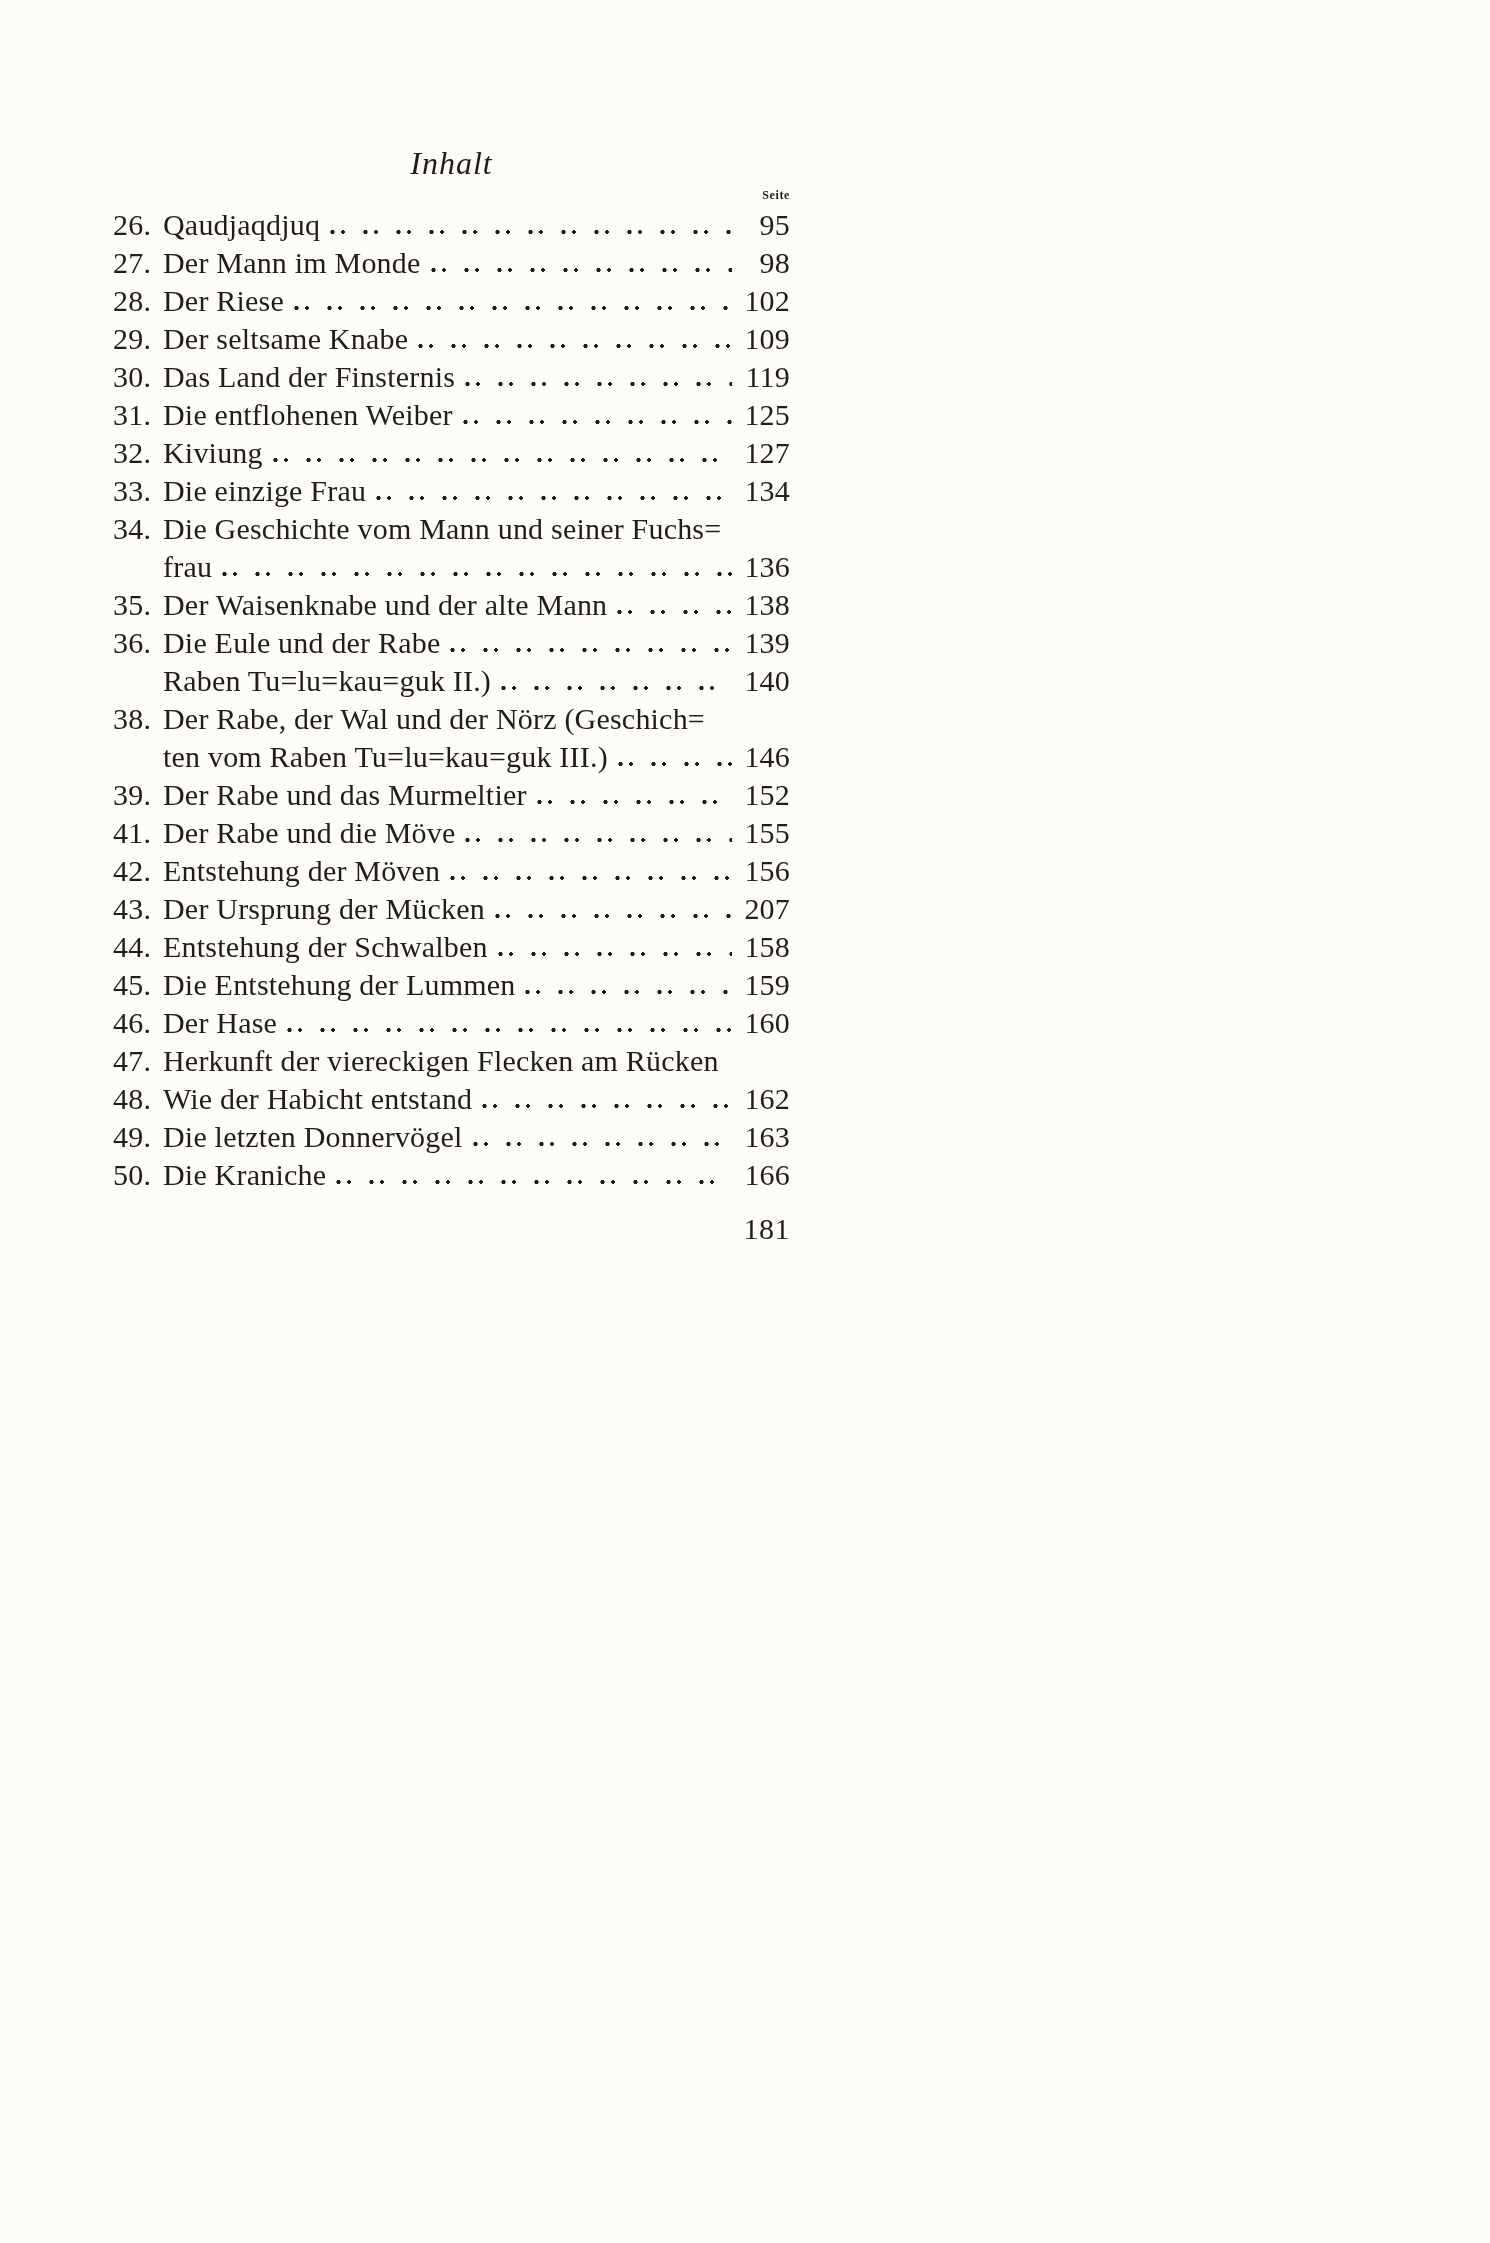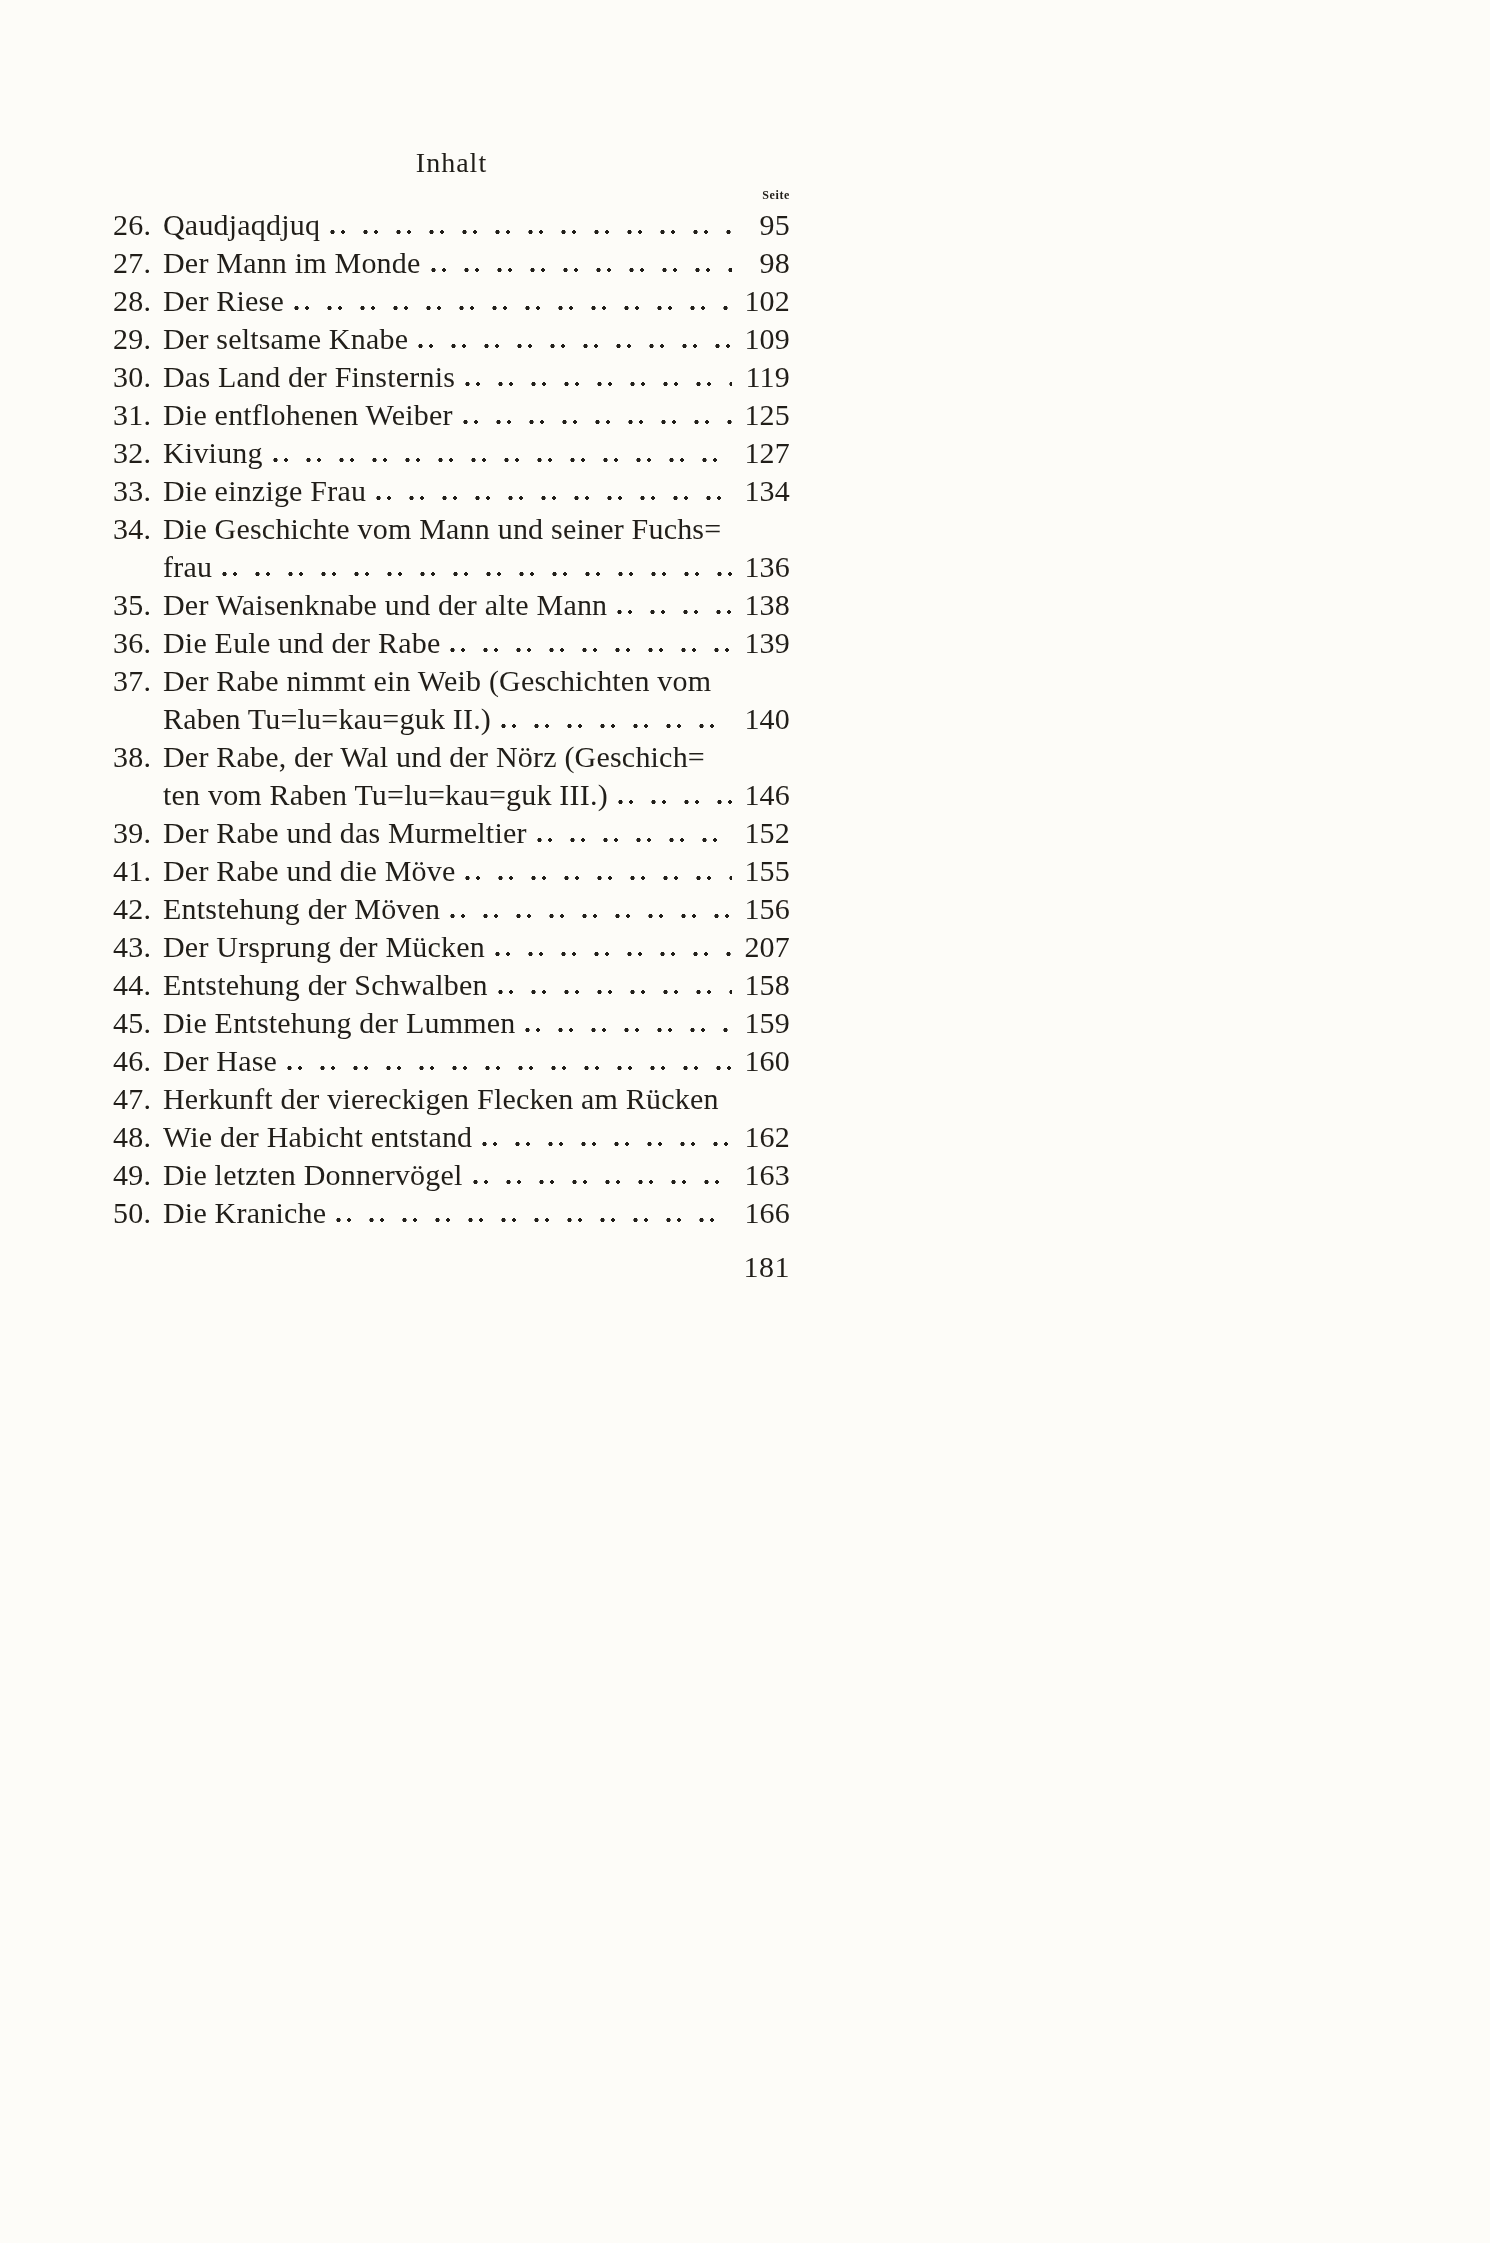--- a/index.html
+++ b/index.html
@@ -20,21 +20,22 @@
     overflow: hidden;
   }
   .content {
     position: absolute;
     left: 113px;
     top: 146px;
     width: 677px;
   }
   .heading {
     text-align: center;
-    font-size: 28px;
+    font-style: italic;
+    font-size: 32px;
     line-height: 34px;
     letter-spacing: 1px;
   }
   .col-label {
     text-align: right;
     font-size: 12px;
     line-height: 18px;
     margin-top: 6px;
     letter-spacing: 0.6px;
     font-weight: bold;
@@ -154,25 +155,20 @@
     <span class="title">Der Waisenknabe und der alte Mann</span>
     <span class="dots"></span>
     <span class="pageno">138</span>
   </div>
         <div class="toc-line">
     <span class="num">36.</span>
     <span class="title">Die Eule und der Rabe</span>
     <span class="dots"></span>
     <span class="pageno">139</span>
   </div>
-        <div class="toc-line no-page">
-    <span class="num">37.</span>
-    <span class="title">Der Rabe nimmt ein Weib (Geschichten vom</span>
-
-  </div>
         <div class="toc-line">
     <span class="num"></span>
     <span class="title">Raben Tu=lu=kau=guk II.)</span>
     <span class="dots"></span>
     <span class="pageno">140</span>
   </div>
         <div class="toc-line no-page">
     <span class="num">38.</span>
     <span class="title">Der Rabe, der Wal und der Nörz (Geschich=</span>
 

